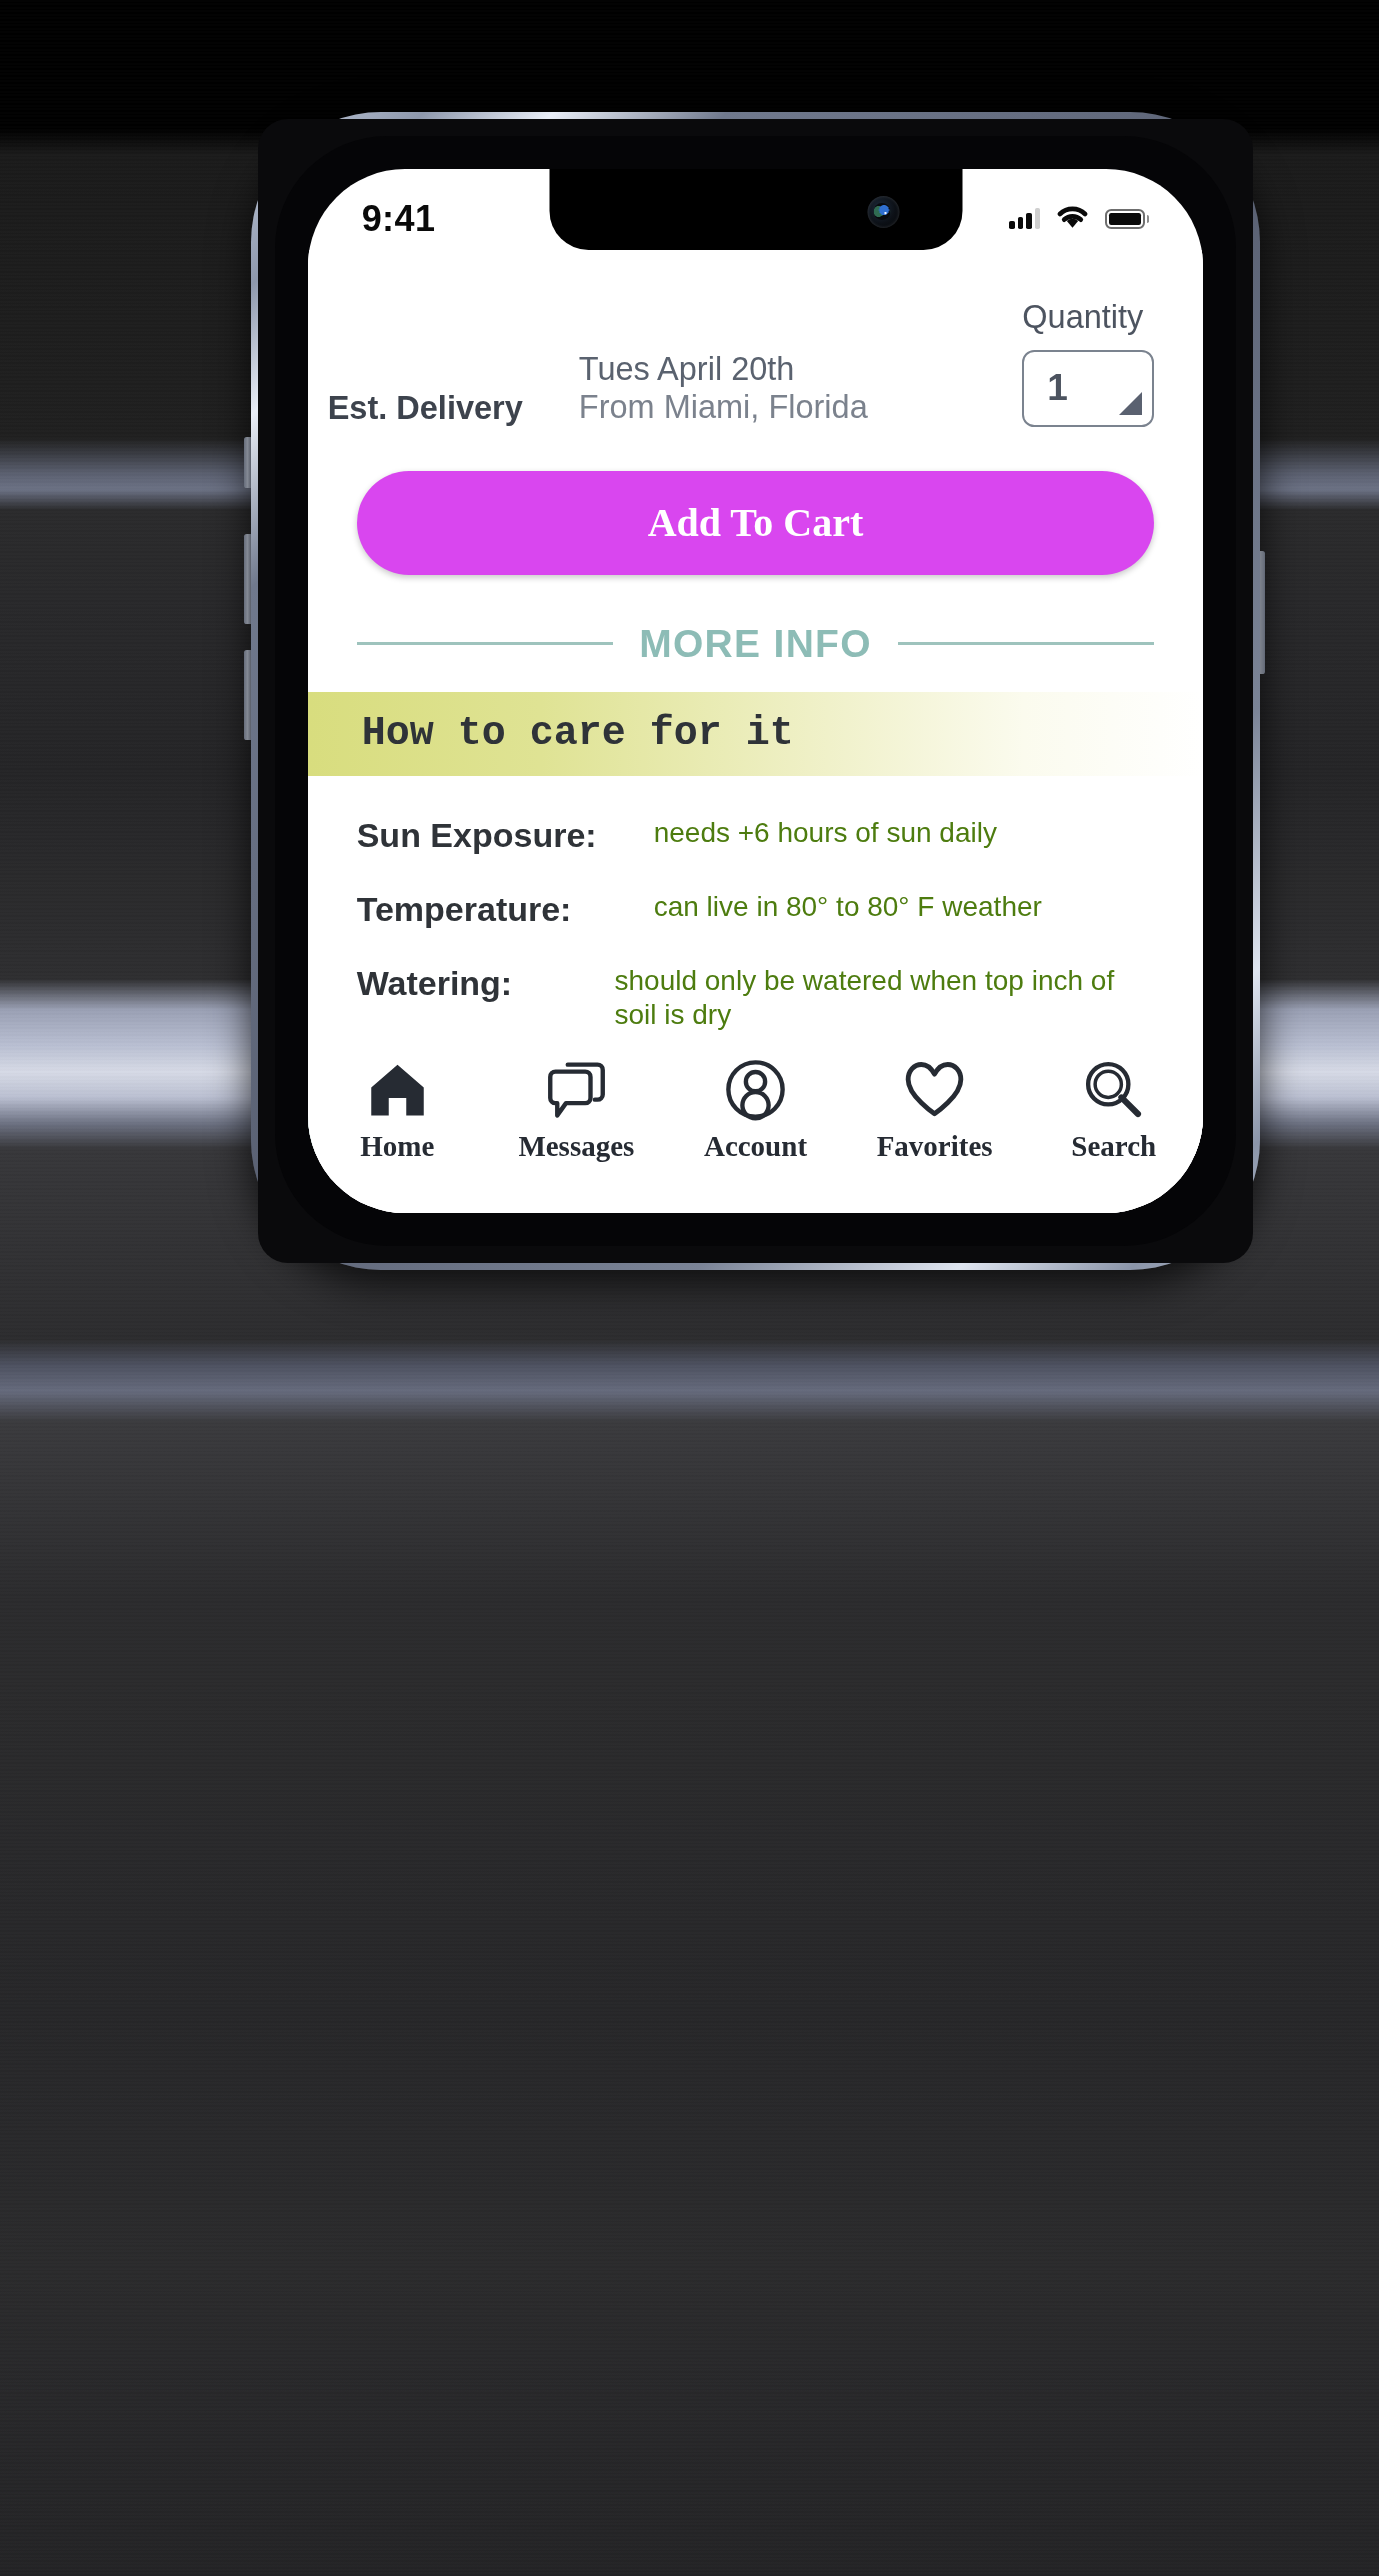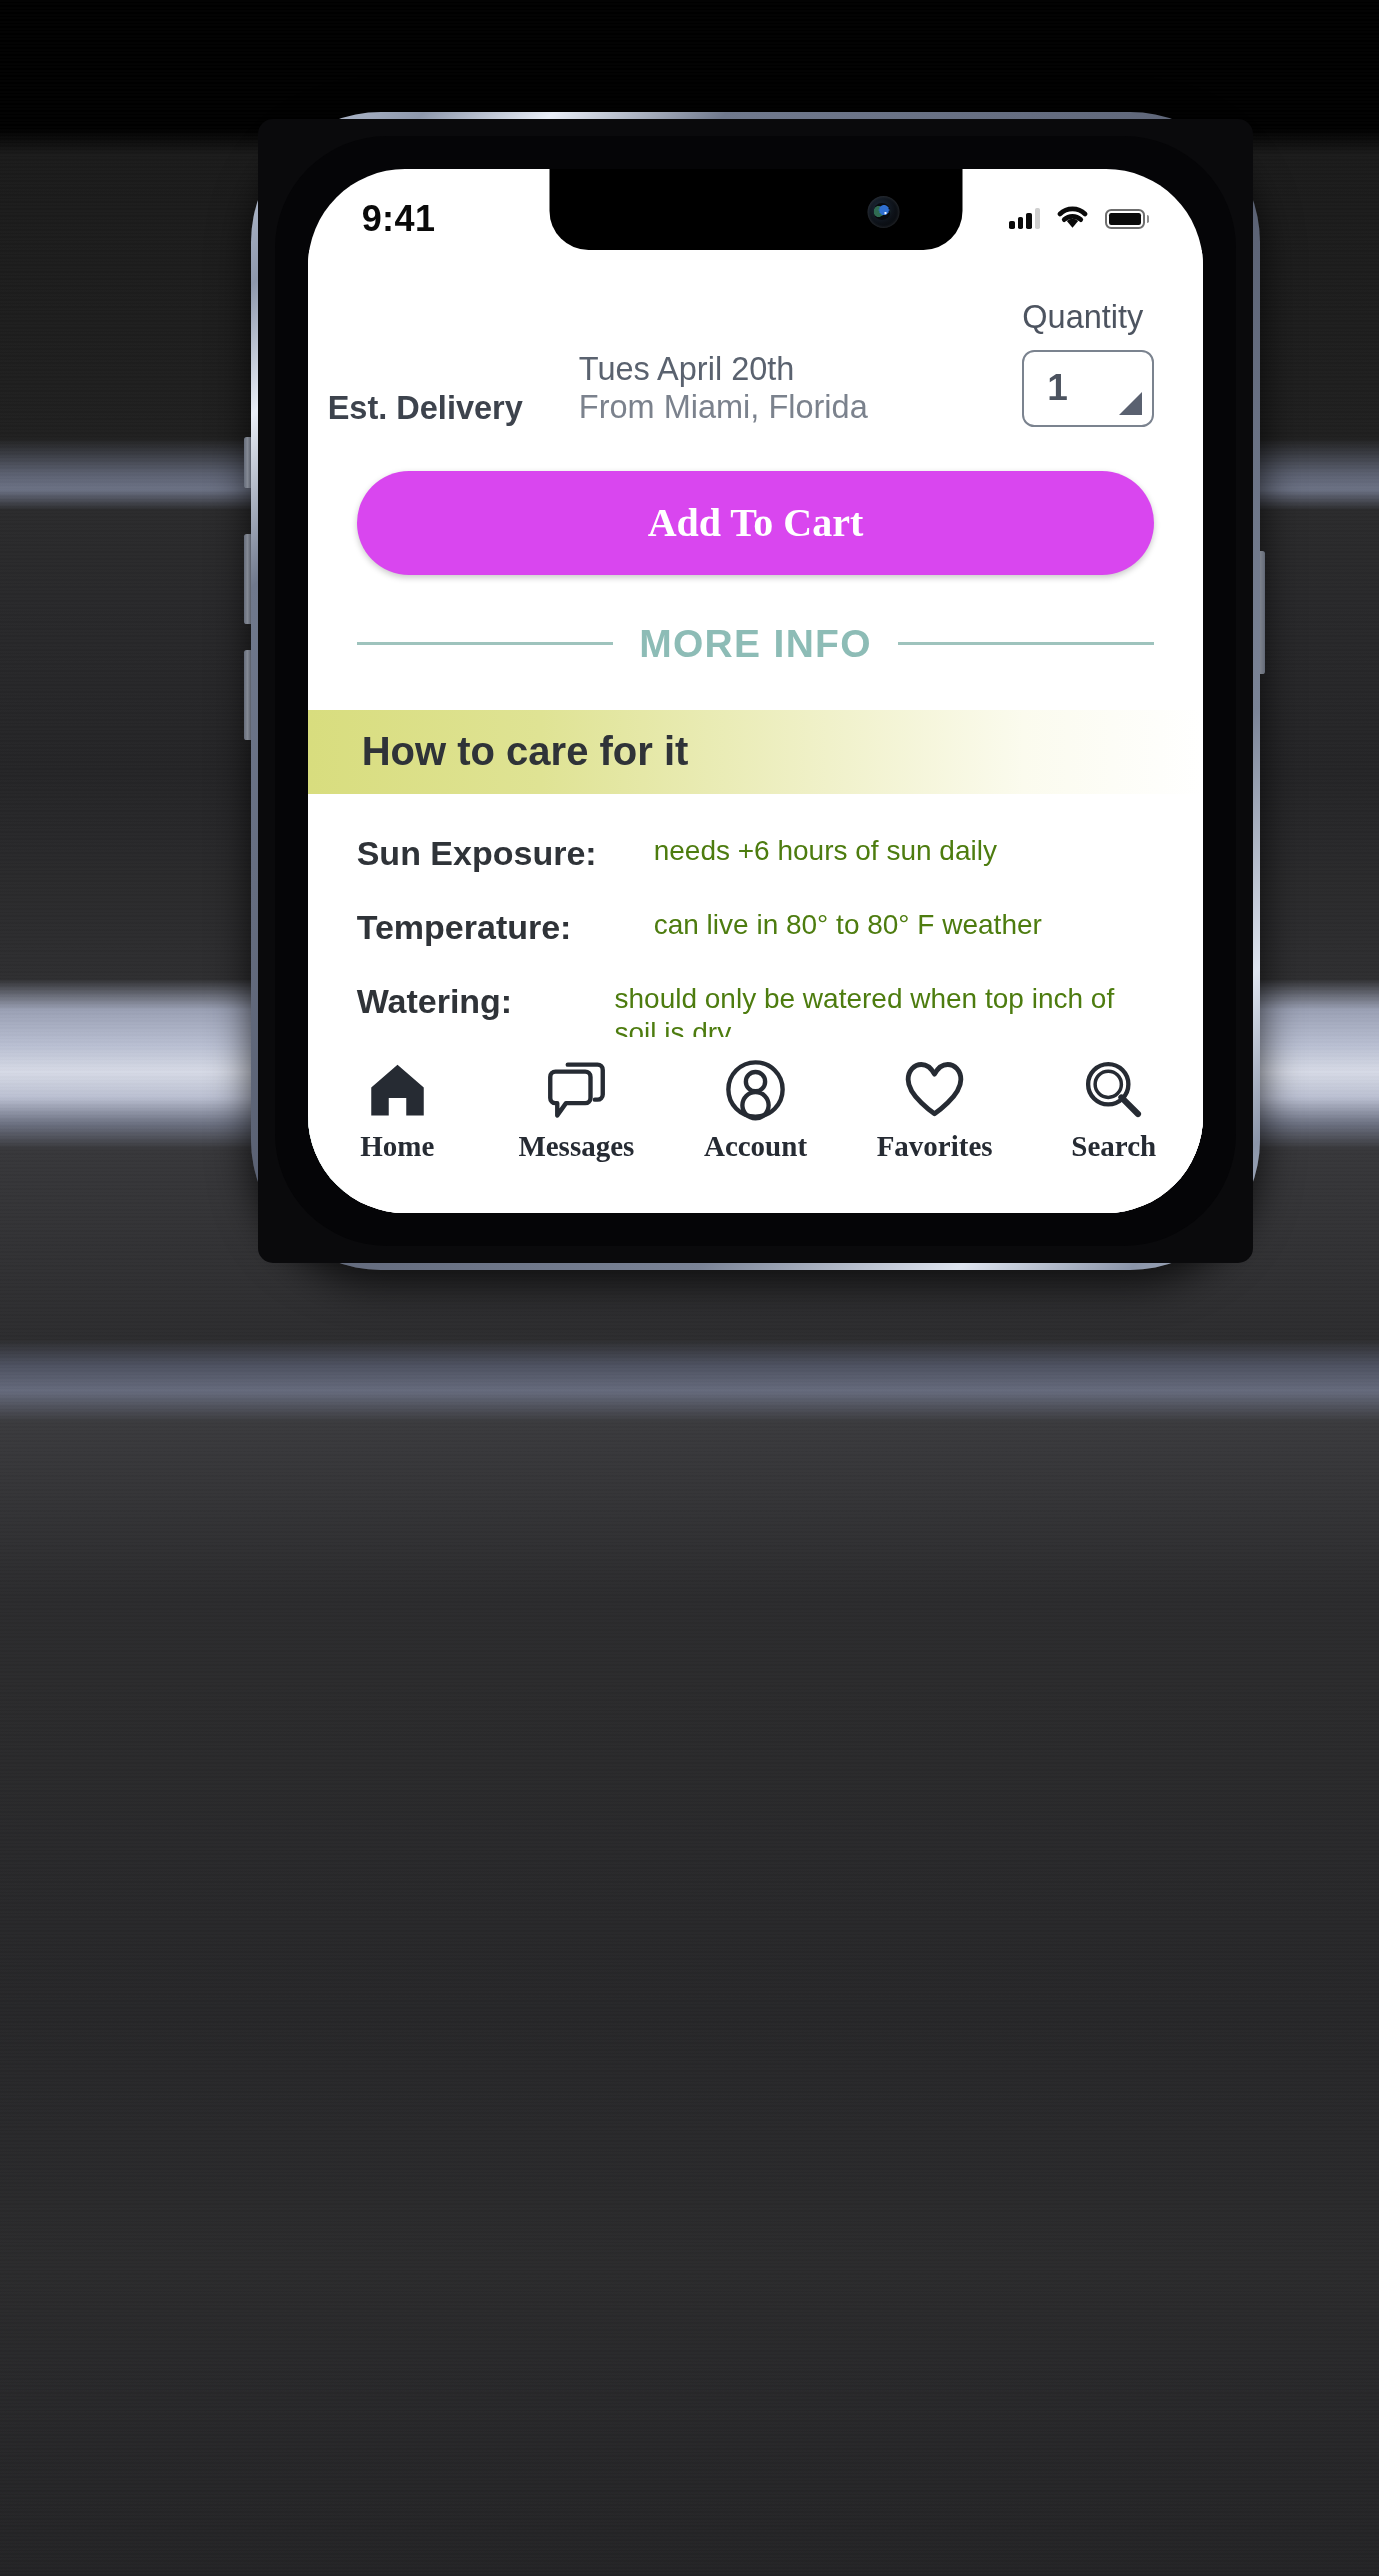--- a/index.html
+++ b/index.html
@@ -35,21 +35,21 @@
   .device{
     position:absolute;
     left:128px; top:0px;
     width:1009px; height:1158px;
     border-radius:130px;
     background:linear-gradient(135deg,#c9d2e2 0%,#8e98ac 8%,#e9eef7 14%,#70798d 22%,#5a6173 50%,#7b8497 74%,#dfe5f0 86%,#8b95a9 94%,#b7c0d1 100%);
     box-shadow:0 12.3px 40px rgba(0,0,0,.75);
   }
   .device-inner{
     position:absolute; left:7px; top:7px; right:7px; bottom:7px;
-    border-radius:15px;
+    border-radius:30px;
     background:#0a0a0c;
   }
   .bezel{
     position:absolute; left:16.7px; top:16.7px; right:16.7px; bottom:16.7px;
     border-radius:112px;
     background:#050507;
   }
   .screen{
     position:absolute; left:33px; top:33px; right:33px; bottom:33px;
     border-radius:97px;
@@ -149,24 +149,25 @@
 
   .more-info{
     display:flex; align-items:center; gap:26px;
     margin:47px 49px 0 49px;
   }
   .mi-line{ flex:1; height:2.6px; background:#9ec3bd; }
   .mi-text{ font-size:39px; font-weight:700; color:#8dbcb6; letter-spacing:1.3px; white-space:nowrap; }
 
   
   .sec-head{
-    margin-top:44px; height:84px;
+    margin-top:26px; height:84px;
     display:flex; align-items:center;
     padding-left:54px;
     position:relative;
+    font-family:Liberation Mono, monospace;
   }
   .sec-head.care{ background:linear-gradient(90deg,#d8dd7e 0%,#dfe394 26%,#eff0c6 56%,#fbfbee 80%,#ffffff 100%); }
   .sec-head.plant,
   .sec-head.seller{ background:linear-gradient(90deg,#b6d5cf 0%,#c5ded9 26%,#ddeae7 54%,#f3f8f7 80%,#ffffff 100%); }
   .sec-head h2{ font-size:40px; font-weight:700; color:#2f3338; white-space:nowrap; }
 
   .sec-body{ padding:40px 49px 14px 49px; }
   .kv{ display:flex; align-items:flex-start; margin-bottom:35px; }
   .kv:last-child{ margin-bottom:0; }
   .kv .k{ font-size:34px; font-weight:700; color:#2f3338; white-space:nowrap; }

